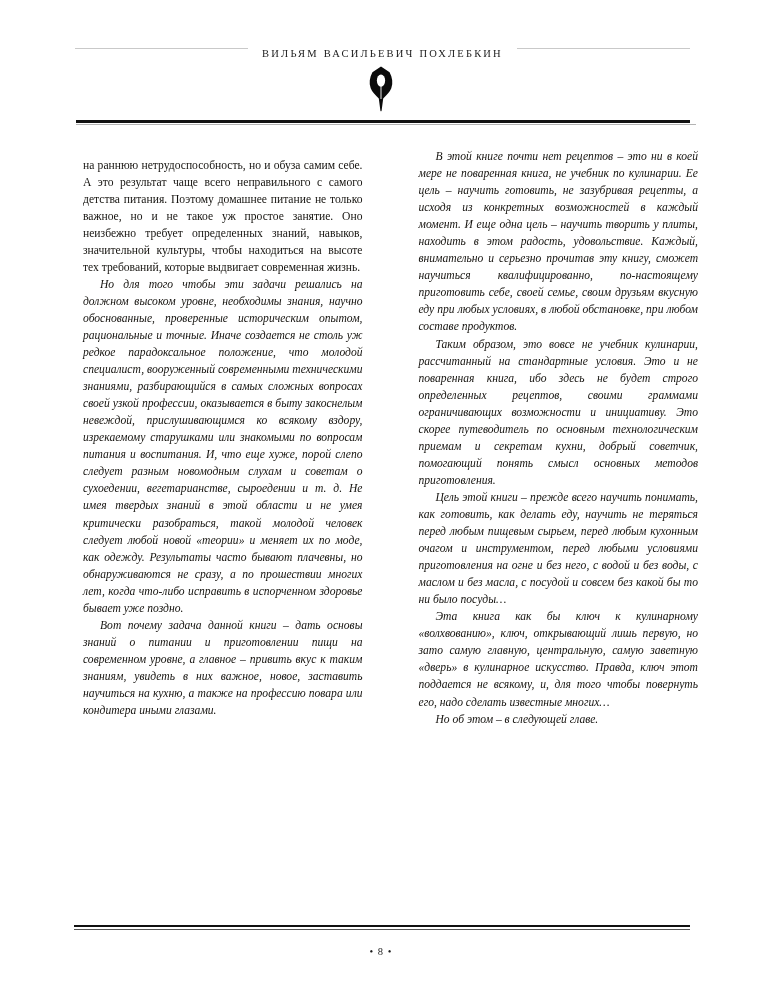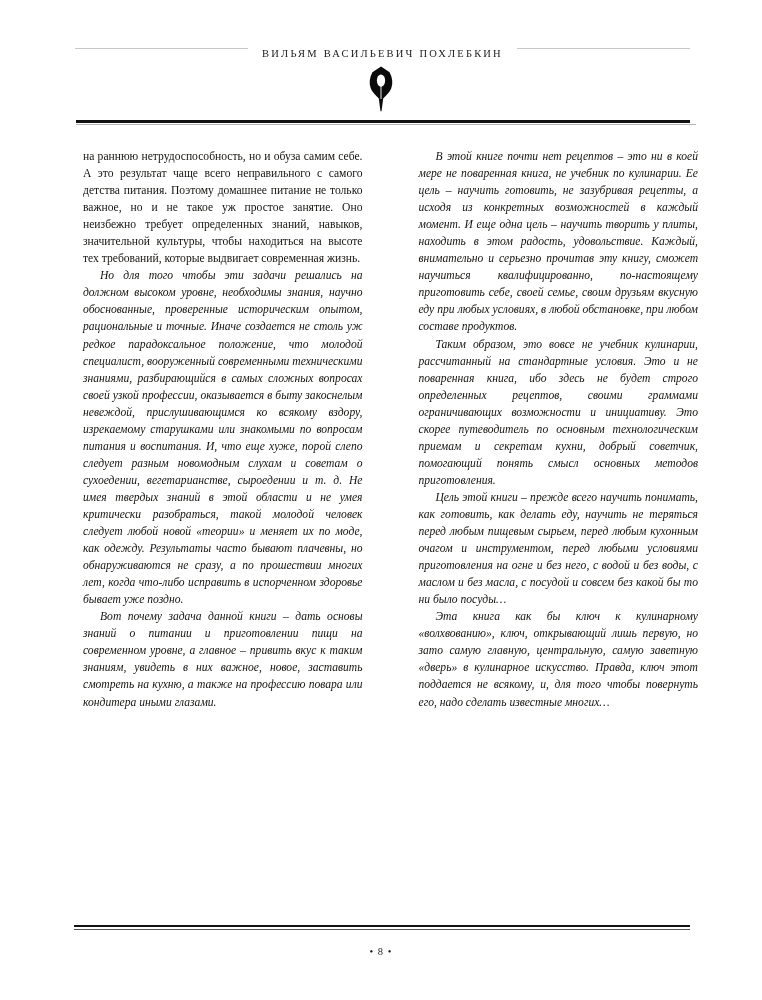--- a/index.html
+++ b/index.html
@@ -167,28 +167,29 @@
   </div>
 
   <div class="masthead-rule"></div>
   <div class="masthead-rule-hair"></div>
 
   <div class="columns">
 
     <div class="column">
       <p class="cont">на раннюю нетрудоспособность, но и обуза самим себе. А это результат чаще всего неправильного с самого детства питания. Поэтому домашнее питание не только важное, но и не такое уж простое занятие. Оно неизбежно требует определенных знаний, навыков, значительной культуры, чтобы находиться на высоте тех требований, которые выдвигает современная жизнь.</p>
       <p class="indent">Но для того чтобы эти задачи решались на должном высоком уровне, необходимы знания, научно обоснованные, проверенные историческим опытом, рациональные и точные. Иначе создается не столь уж редкое парадоксальное положение, что молодой специалист, вооруженный современными техническими знаниями, разбирающийся в самых сложных вопросах своей узкой профессии, оказывается в быту закоснелым невеждой, прислушивающимся ко всякому вздору, изрекаемому старушками или знакомыми по вопросам питания и воспитания. И, что еще хуже, порой слепо следует разным новомодным слухам и советам о сухоедении, вегетарианстве, сыроедении и т. д. Не имея твердых знаний в этой области и не умея критически разобраться, такой молодой человек следует любой новой «теории» и меняет их по моде, как одежду. Результаты часто бывают плачевны, но обнаруживаются не сразу, а по прошествии многих лет, когда что-либо исправить в испорченном здоровье бывает уже поздно.</p>
-      <p class="indent">Вот почему задача данной книги – дать основы знаний о питании и приготовлении пищи на современном уровне, а главное – привить вкус к таким знаниям, увидеть в них важное, новое, заставить смотреть на кухню, а также на профессию повара или кондитера иными глазами.</p>
+      <p class="indent">Вот почему задача данной книги – дать основы знаний о питании и приготовлении пищи на современном уровне, а главное – привить вкус к таким знаниям, увидеть в них важное, новое, заставить научиться на кухню, а также на профессию повара или кондитера иными глазами.</p>
     </div>
 
     <div class="column">
       <p class="indent">В этой книге почти нет рецептов – это ни в коей мере не поваренная книга, не учебник по кулинарии. Ее цель – научить готовить, не зазубривая рецепты, а исходя из конкретных возможностей в каждый момент. И еще одна цель – научить творить у плиты, находить в этом радость, удовольствие. Каждый, внимательно и серьезно прочитав эту книгу, сможет научиться квалифицированно, по-настоящему приготовить себе, своей семье, своим друзьям вкусную еду при любых условиях, в любой обстановке, при любом составе продуктов.</p>
       <p class="indent">Таким образом, это вовсе не учебник кулинарии, рассчитанный на стандартные условия. Это и не поваренная книга, ибо здесь не будет строго определенных рецептов, своими граммами ограничивающих возможности и инициативу. Это скорее путеводитель по основным технологическим приемам и секретам кухни, добрый советчик, помогающий понять смысл основных методов приготовления.</p>
       <p class="indent">Цель этой книги – прежде всего научить понимать, как готовить, как делать еду, научить не теряться перед любым пищевым сырьем, перед любым кухонным очагом и инструментом, перед любыми условиями приготовления на огне и без него, с водой и без воды, с маслом и без масла, с посудой и совсем без какой бы то ни было посуды…</p>
       <p class="indent">Эта книга как бы ключ к кулинарному «волхвованию», ключ, открывающий лишь первую, но зато самую главную, центральную, самую заветную «дверь» в кулинарное искусство. Правда, ключ этот поддается не всякому, и, для того чтобы повернуть его, надо сделать известные многих…</p>
+      <p class="indent">Но об этом – в следующей главе.</p>
     </div>
 
   </div>
 
   <div class="footer-rule-a"></div>
   <div class="footer-rule-b"></div>
   <div class="folio">• 8 •</div>
 
 </div>
 

